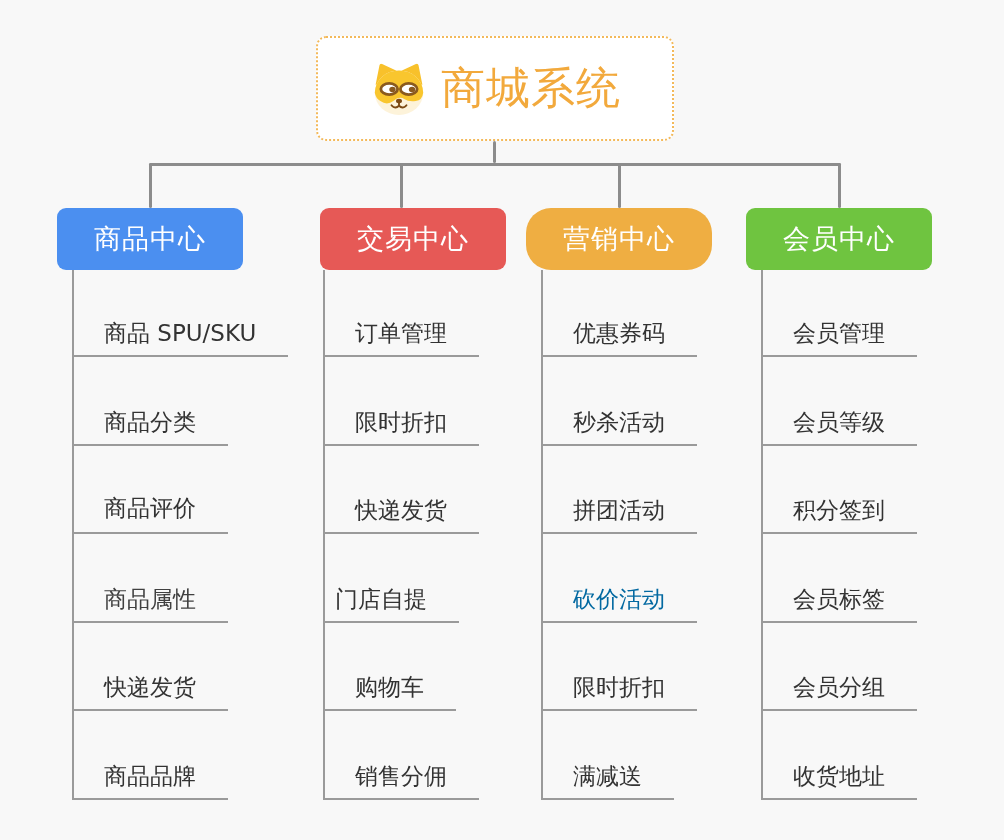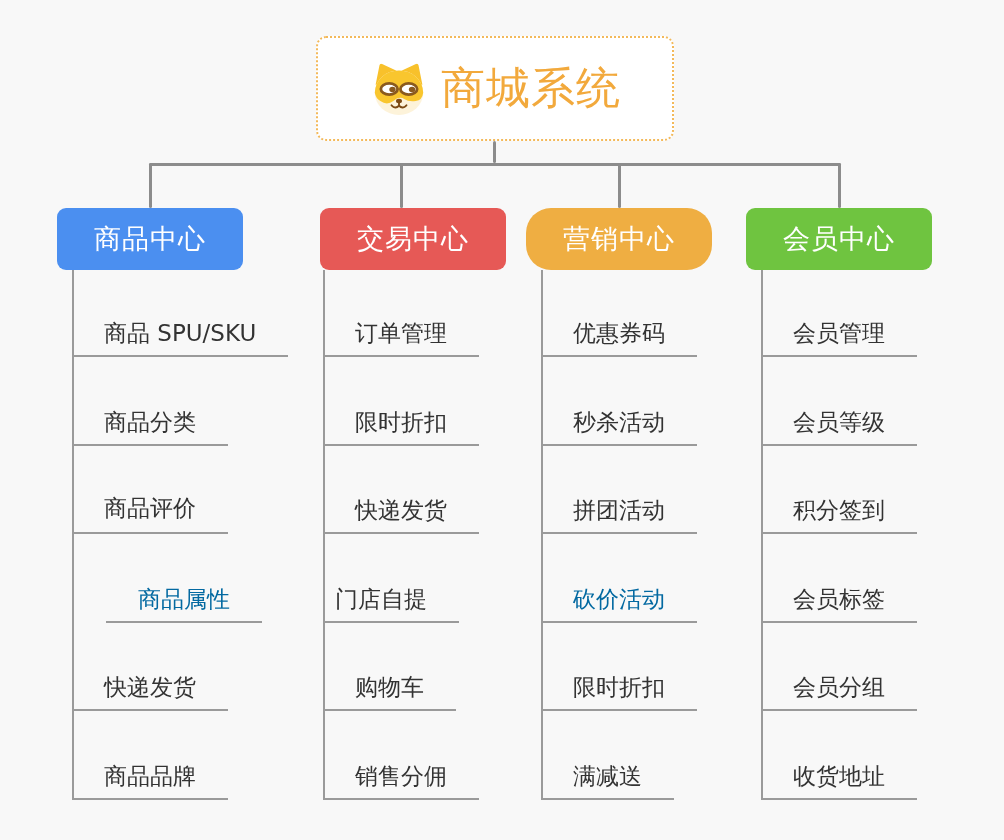--- a/index.html
+++ b/index.html
@@ -95,21 +95,21 @@
       <div class="col-line" style="left: 72px; top: 270px; height: 530px; background: rgb(154, 154, 154);"></div>
       <div class="sub-item" style="left: 72px; top: 313px; border-bottom-color: rgb(154, 154, 154); color: rgb(51, 51, 51);">
         <span>商品 SPU/SKU</span>
       </div>
       <div class="sub-item" style="left: 72px; top: 401.6px; border-bottom-color: rgb(154, 154, 154); color: rgb(51, 51, 51);">
         <span>商品分类</span>
       </div>
       <div class="sub-item" style="left: 72px; top: 490.2px; border-bottom-color: rgb(154, 154, 154); color: rgb(51, 51, 51); align-items: center;">
         <span>商品评价</span>
       </div>
-      <div class="sub-item" style="left: 72px; top: 578.8px; border-bottom-color: rgb(154, 154, 154); color: #0369a1; margin-left: 34px;">
+      <div class="sub-item" style="left: 72px; top: 578.8px; border-bottom-color: rgb(154, 154, 154); color: #404040;">
         <span>商品属性</span>
       </div>
       <div class="sub-item" style="left: 72px; top: 667.4px; border-bottom-color: rgb(154, 154, 154); color: rgb(51, 51, 51);">
         <span>快递发货</span>
       </div>
       <div class="sub-item" style="left: 72px; top: 756px; border-bottom-color: rgb(154, 154, 154); color: rgb(51, 51, 51);">
         <span>商品品牌</span>
       </div>
       <div class="branch-node" style="left: 308px; top: 208px; background: rgb(230, 89, 86); margin-left: 12px;">
         <span>交易中心</span>

